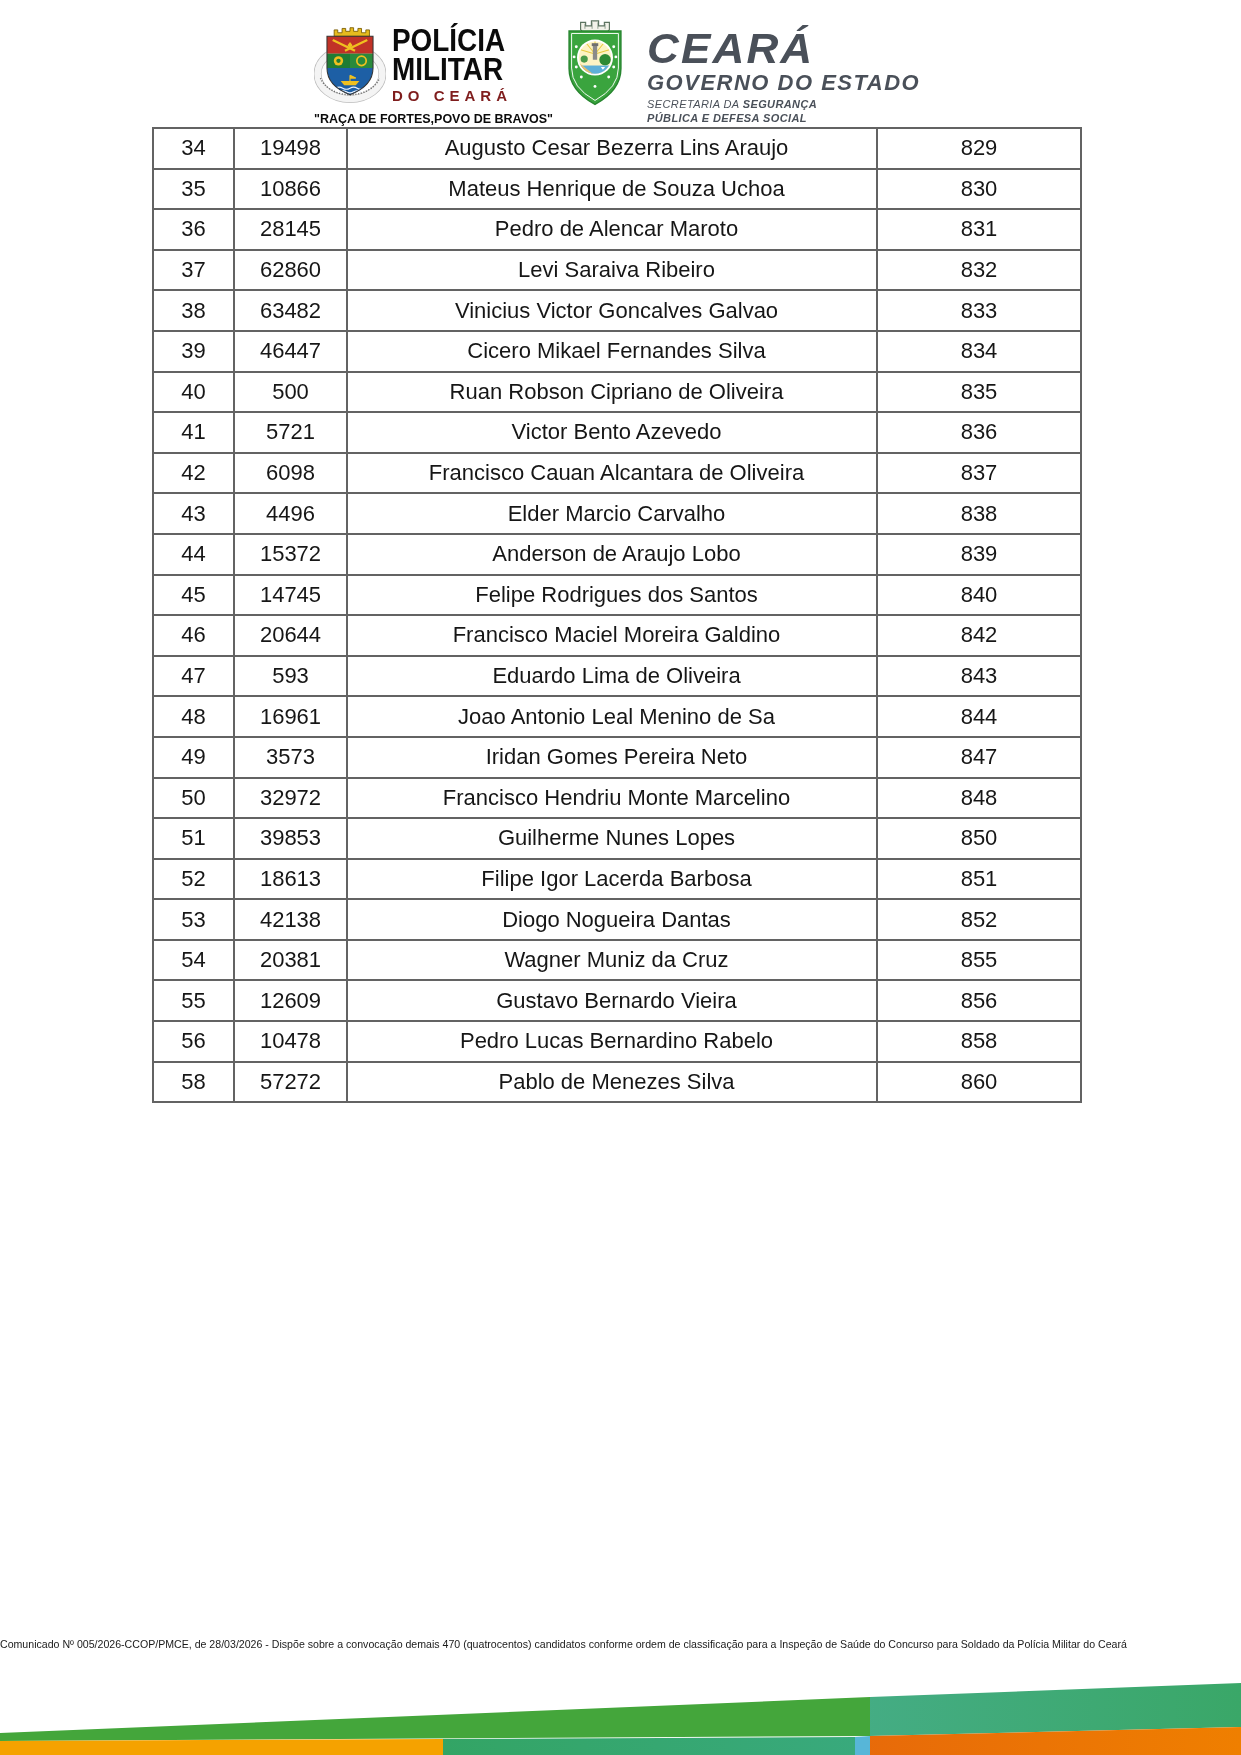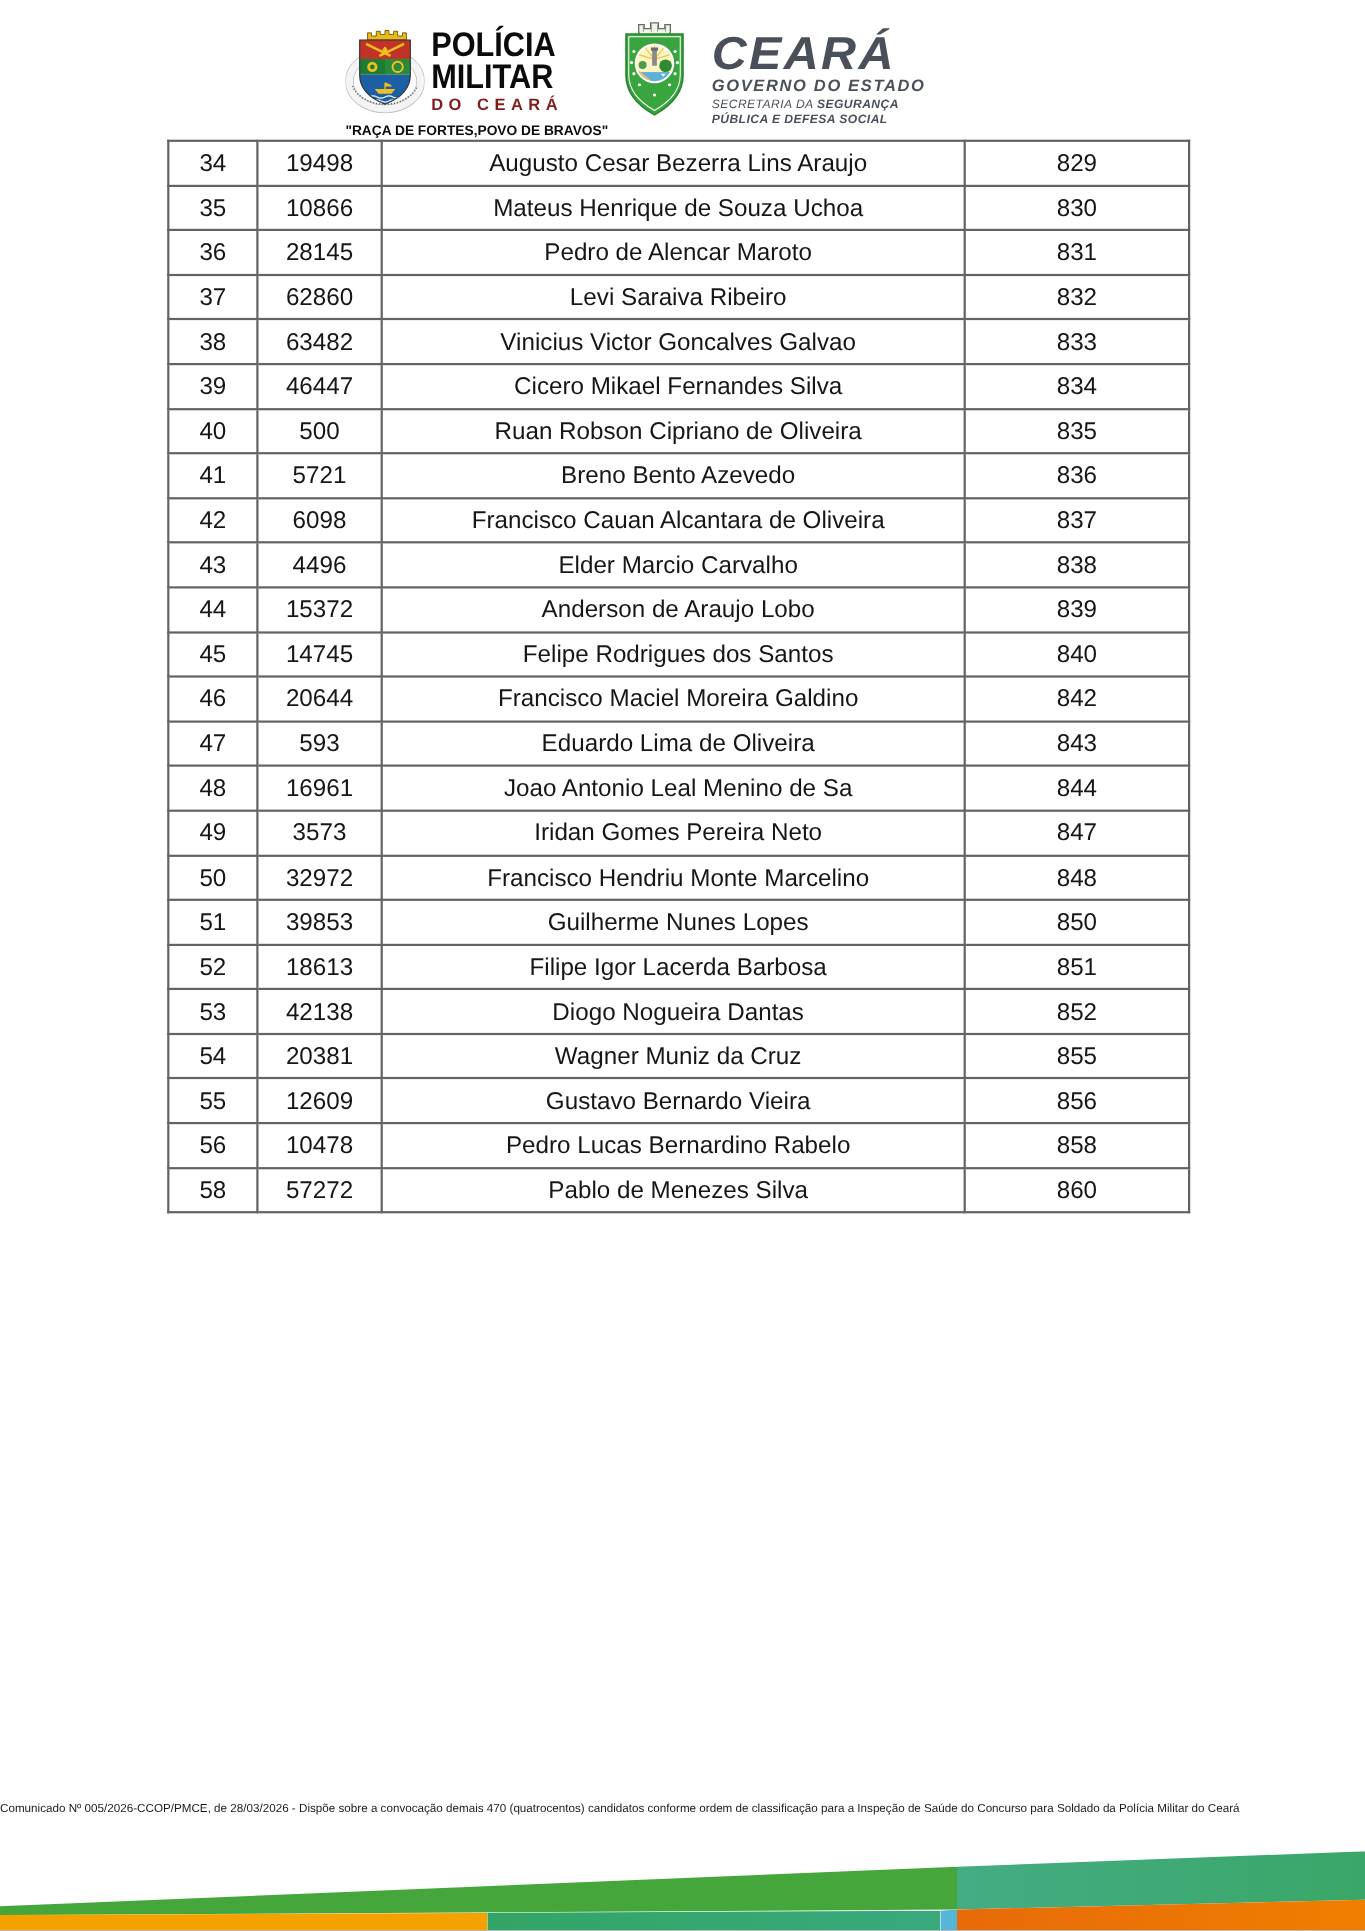--- a/index.html
+++ b/index.html
@@ -18,21 +18,21 @@
   .pmce-title{font-size:31px;line-height:29px;font-weight:800;color:#0b0b0b;
     transform:scaleX(0.9);transform-origin:left top;white-space:nowrap;}
   .pmce-sub{font-size:15px;font-weight:800;letter-spacing:5px;color:#7f1d1d;margin-top:3px;white-space:nowrap;}
   .pmce-motto{font-size:12.5px;font-weight:800;color:#0b0b0b;margin-top:6px;text-align:center;white-space:nowrap;}
 
   .state{position:absolute;left:538px;top:16px;display:flex;align-items:flex-start;font-style:italic;}
   .state-shield{width:72px;height:94px;flex:0 0 auto;}
   .state-text{margin-left:16px;padding-top:14px;color:#4a5059;}
   .state-name{font-size:42px;line-height:38px;font-weight:800;letter-spacing:2px;
     transform:scaleX(1.05);transform-origin:left top;white-space:nowrap;}
-  .state-sub{font-size:15px;font-weight:800;letter-spacing:1.5px;margin-top:2px;white-space:nowrap;}
+  .state-sub{font-size:22px;font-weight:800;letter-spacing:1.5px;margin-top:2px;white-space:nowrap;}
   .state-sec{font-size:11px;letter-spacing:0.4px;margin-top:2px;white-space:nowrap;}
   .state-sec:first-of-type{margin-top:10px;}
   .state-sec .b,.state-sec.b{font-weight:800;}
 
   
   table.roster{
     position:absolute;left:152px;top:127px;width:928px;
     border-collapse:collapse;table-layout:fixed;padding-left:26px;
   }
   table.roster td{
@@ -206,21 +206,21 @@
         <tr>
           <td class="c-rank">40</td>
           <td class="c-id">500</td>
           <td class="c-name">Ruan Robson Cipriano de Oliveira</td>
           <td class="c-class">835</td>
         </tr>
 
         <tr>
           <td class="c-rank">41</td>
           <td class="c-id">5721</td>
-          <td class="c-name">Breno Bento Azevedo</td>
+          <td class="c-name">Victor Bento Azevedo</td>
           <td class="c-class">836</td>
         </tr>
 
         <tr>
           <td class="c-rank">42</td>
           <td class="c-id">6098</td>
           <td class="c-name">Francisco Cauan Alcantara de Oliveira</td>
           <td class="c-class">837</td>
         </tr>
 

